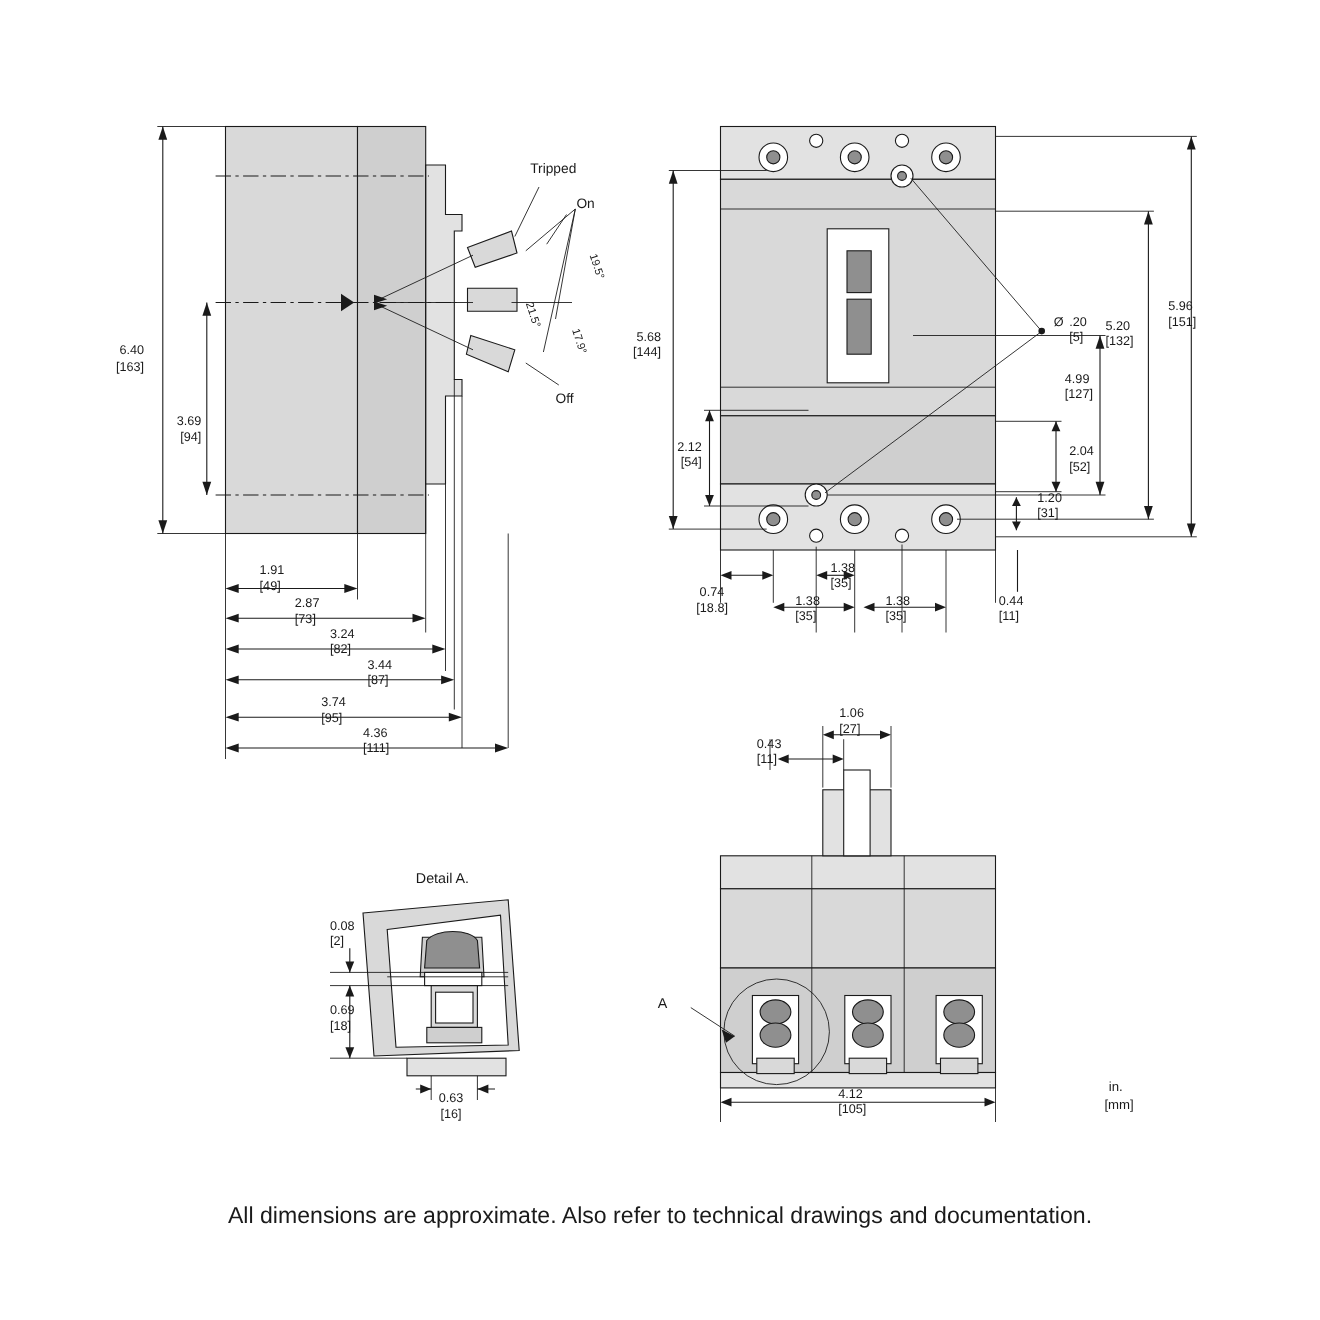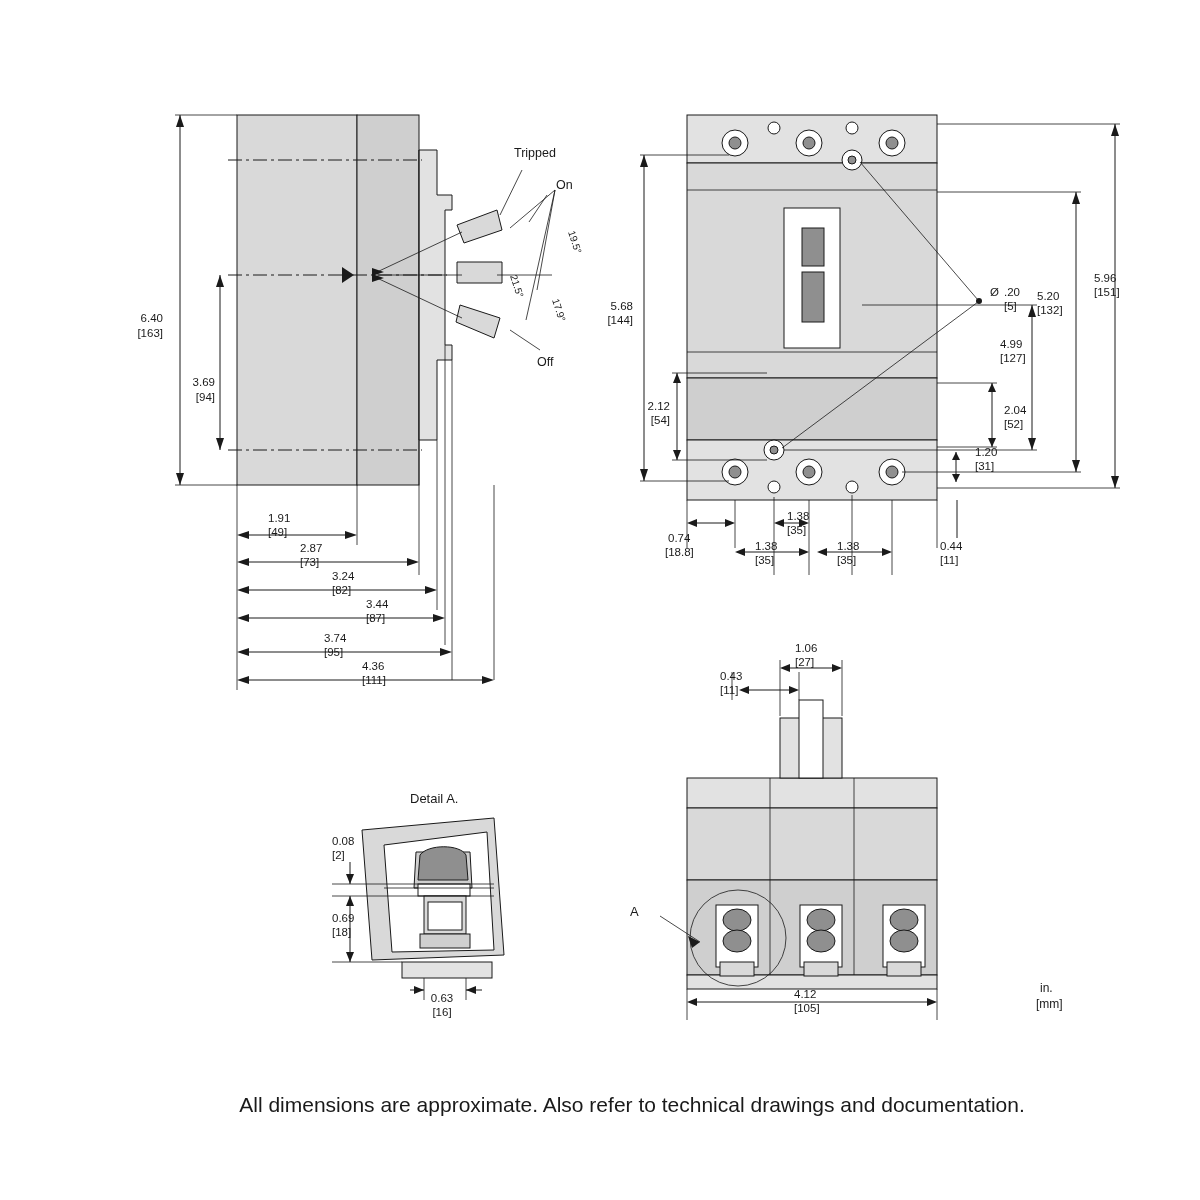--- a/index.html
+++ b/index.html
@@ -1,17 +1,17 @@
 <!DOCTYPE html>
 <html><head>
 <meta charset="utf-8">
 <style>
   html,body{margin:0;padding:0;background:#ffffff;}
   body{width:1200px;height:1200px;position:relative;font-family:"Liberation Sans",sans-serif;color:#1a1a1a;overflow:hidden;}
-  .root{position:absolute;inset:0;padding-left:32px;}
+  .root{position:absolute;inset:0;}
   svg{display:block;}
   .dimtext{font-family:"Liberation Sans",sans-serif;font-size:11.5px;fill:#1a1a1a;}
   .label{font-family:"Liberation Sans",sans-serif;font-size:12.5px;fill:#1a1a1a;}
   .angle{font-family:"Liberation Sans",sans-serif;font-size:10px;fill:#1a1a1a;}
   .detailtitle{font-family:"Liberation Sans",sans-serif;font-size:13px;fill:#1a1a1a;}
   .footnote{font-family:"Liberation Sans",sans-serif;font-size:21px;fill:#1a1a1a;}
   .unitlabel{font-family:"Liberation Sans",sans-serif;font-size:12px;fill:#1a1a1a;}
   .ln{stroke:#1a1a1a;stroke-width:1;fill:none;}
   .lnthin{stroke:#1a1a1a;stroke-width:0.8;fill:none;}
   .body-fill{fill:#d9d9d9;stroke:#1a1a1a;stroke-width:1;}

